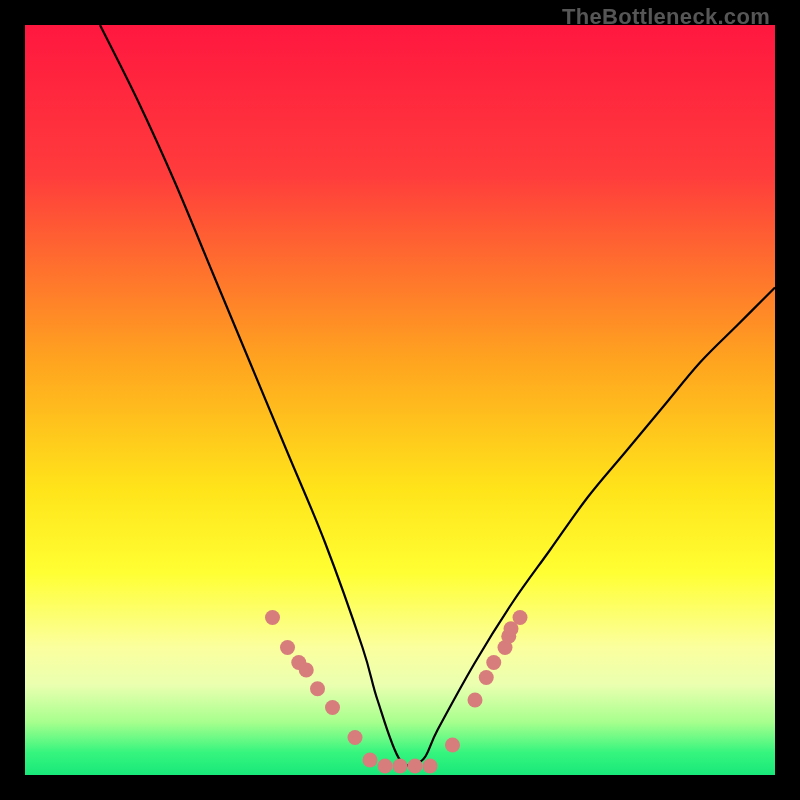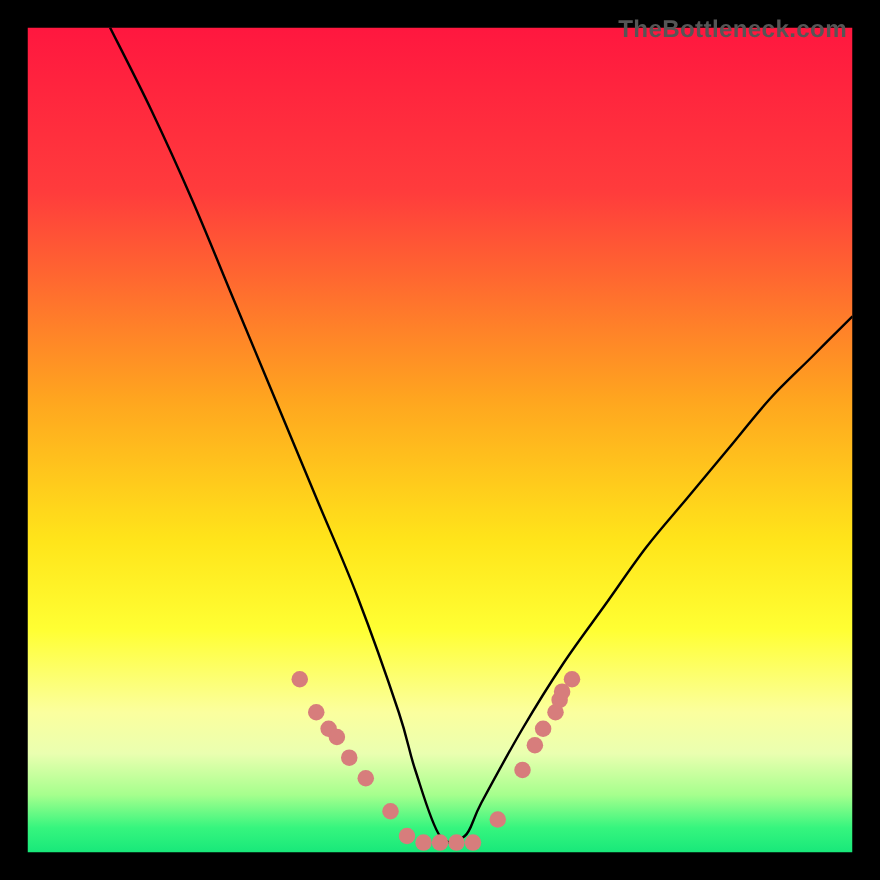--- a/index.html
+++ b/index.html
@@ -13,21 +13,21 @@
   .frame {
     position: absolute;
     left: 25px;
     top: 25px;
     width: 750px;
     height: 750px;
     background: #000;
   }
   .watermark {
     position: absolute;
-    top: 14px;
+    top: 4px;
     right: 30px;
     font-family: Arial, Helvetica, sans-serif;
     font-size: 22px;
     font-weight: 600;
     color: #565656;
     letter-spacing: 0.3px;
     z-index: 10;
   }
   svg {
     display: block;

